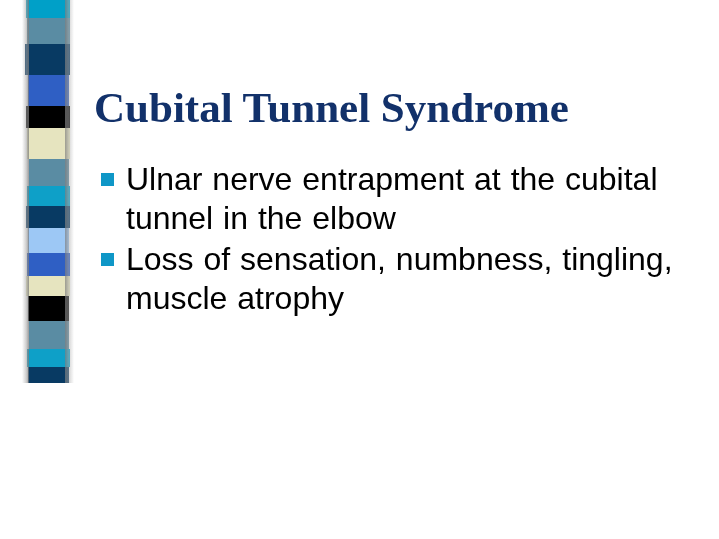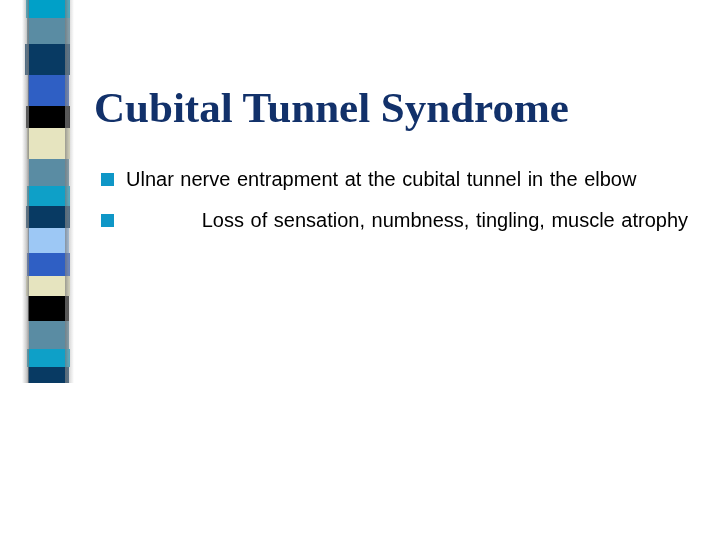--- a/index.html
+++ b/index.html
@@ -88,21 +88,21 @@
     left: 3px;
     top: 13px;
     width: 13px;
     height: 13px;
     background: #0f97c7;
   }
   .bullet-text {
     margin: 0;
     padding-left: 28px;
     font-family: "Liberation Sans", sans-serif;
-    font-size: 20px;
+    font-size: 32px;
     line-height: 39px;
     color: #000000;
     word-spacing: 1px;
   }
 </style>
 </head>
 <body>
 
 <div id="slide" style="background: rgb(255, 255, 255);">
 
@@ -139,17 +139,17 @@
 
   <div id="body">
 
     <div class="bullet-row">
       <span class="bullet-marker" style="background: rgb(15, 151, 199);"></span>
       <p class="bullet-text" style="color: rgb(0, 0, 0);">Ulnar nerve entrapment at the cubital tunnel in the elbow</p>
     </div>
 
     <div class="bullet-row">
       <span class="bullet-marker" style="background: rgb(15, 151, 199);"></span>
-      <p class="bullet-text" style="color: rgb(0, 0, 0); text-align: right;">Loss of sensation, numbness, tingling, muscle atrophy</p>
+      <p class="bullet-text" style="color: rgb(0, 0, 0);">Loss of sensation, numbness, tingling, muscle atrophy</p>
     </div>
 
   </div>
 </div>
 
 </body></html>

